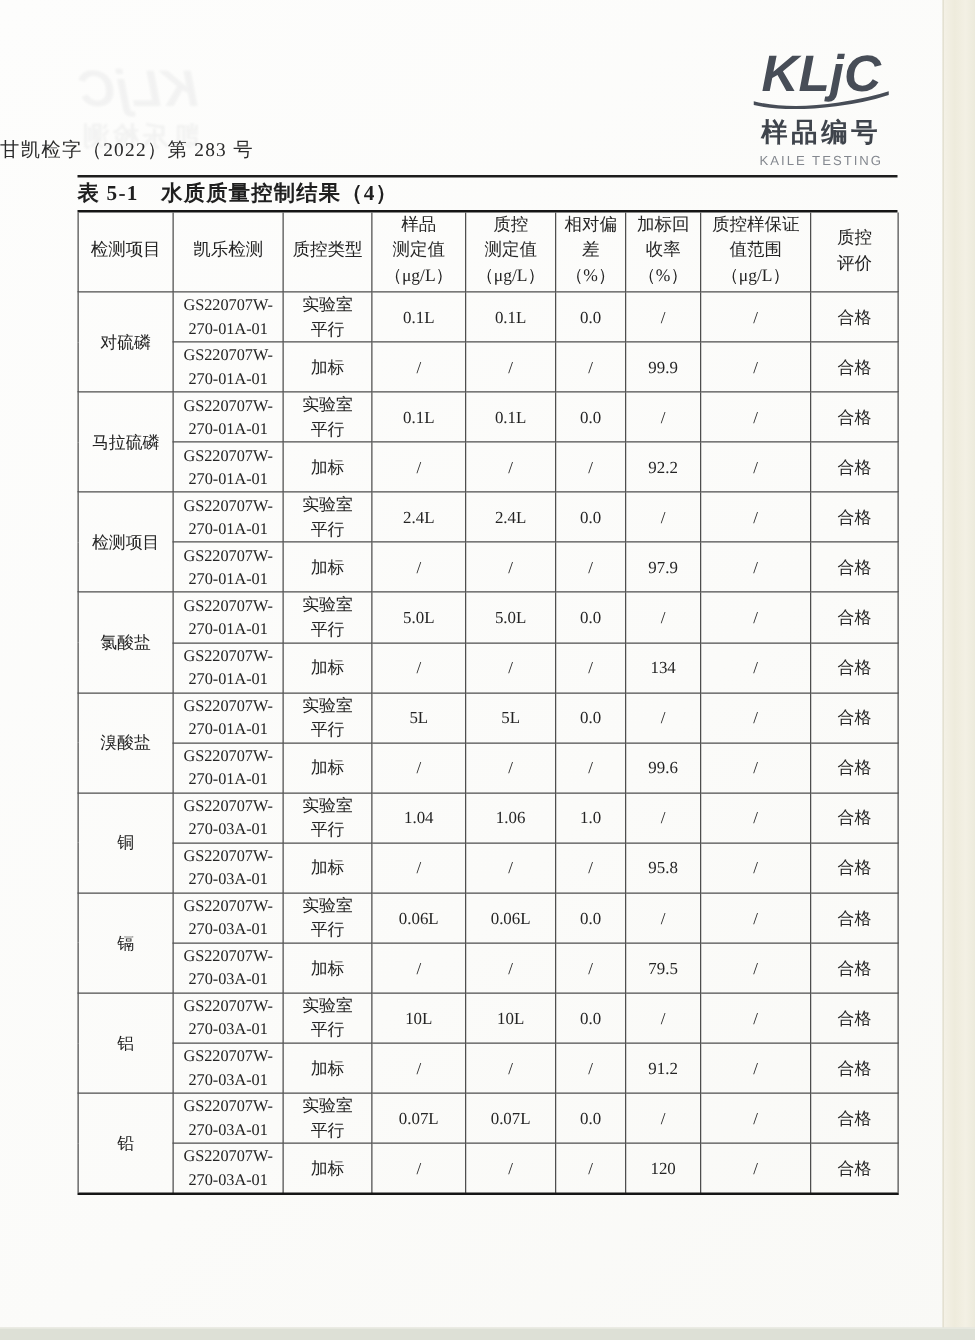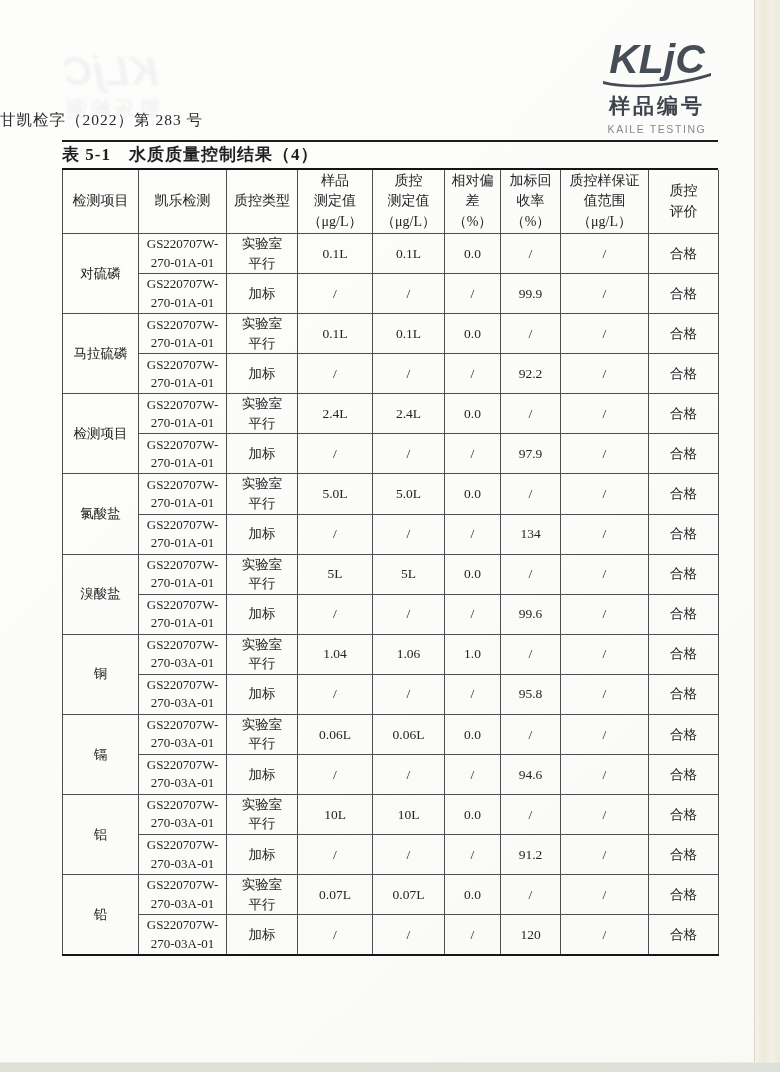--- a/index.html
+++ b/index.html
@@ -298,21 +298,21 @@
             <td class="group-start">/</td>
             <td class="group-start">合格</td>
           </tr>
           <tr>
             <td class="id-cell">GS220707W-
 270-03A-01</td>
             <td>加标</td>
             <td>/</td>
             <td>/</td>
             <td>/</td>
-            <td>94.6</td>
+            <td>79.5</td>
             <td>/</td>
             <td>合格</td>
           </tr>
           <tr>
             <td rowspan="2" class="group-start">铝</td>
             <td class="id-cell group-start">GS220707W-
 270-03A-01</td>
             <td class="group-start">实验室
 平行</td>
             <td class="group-start">10L</td>

